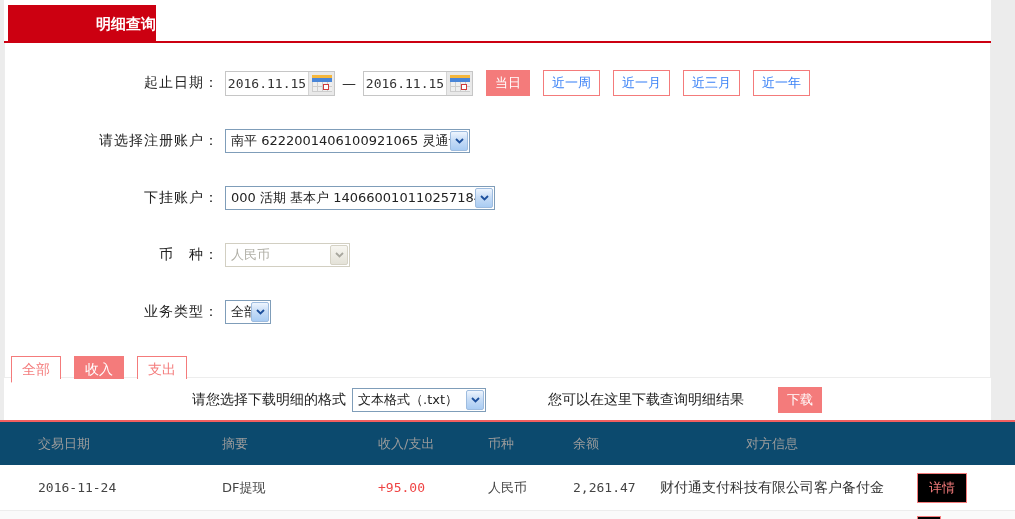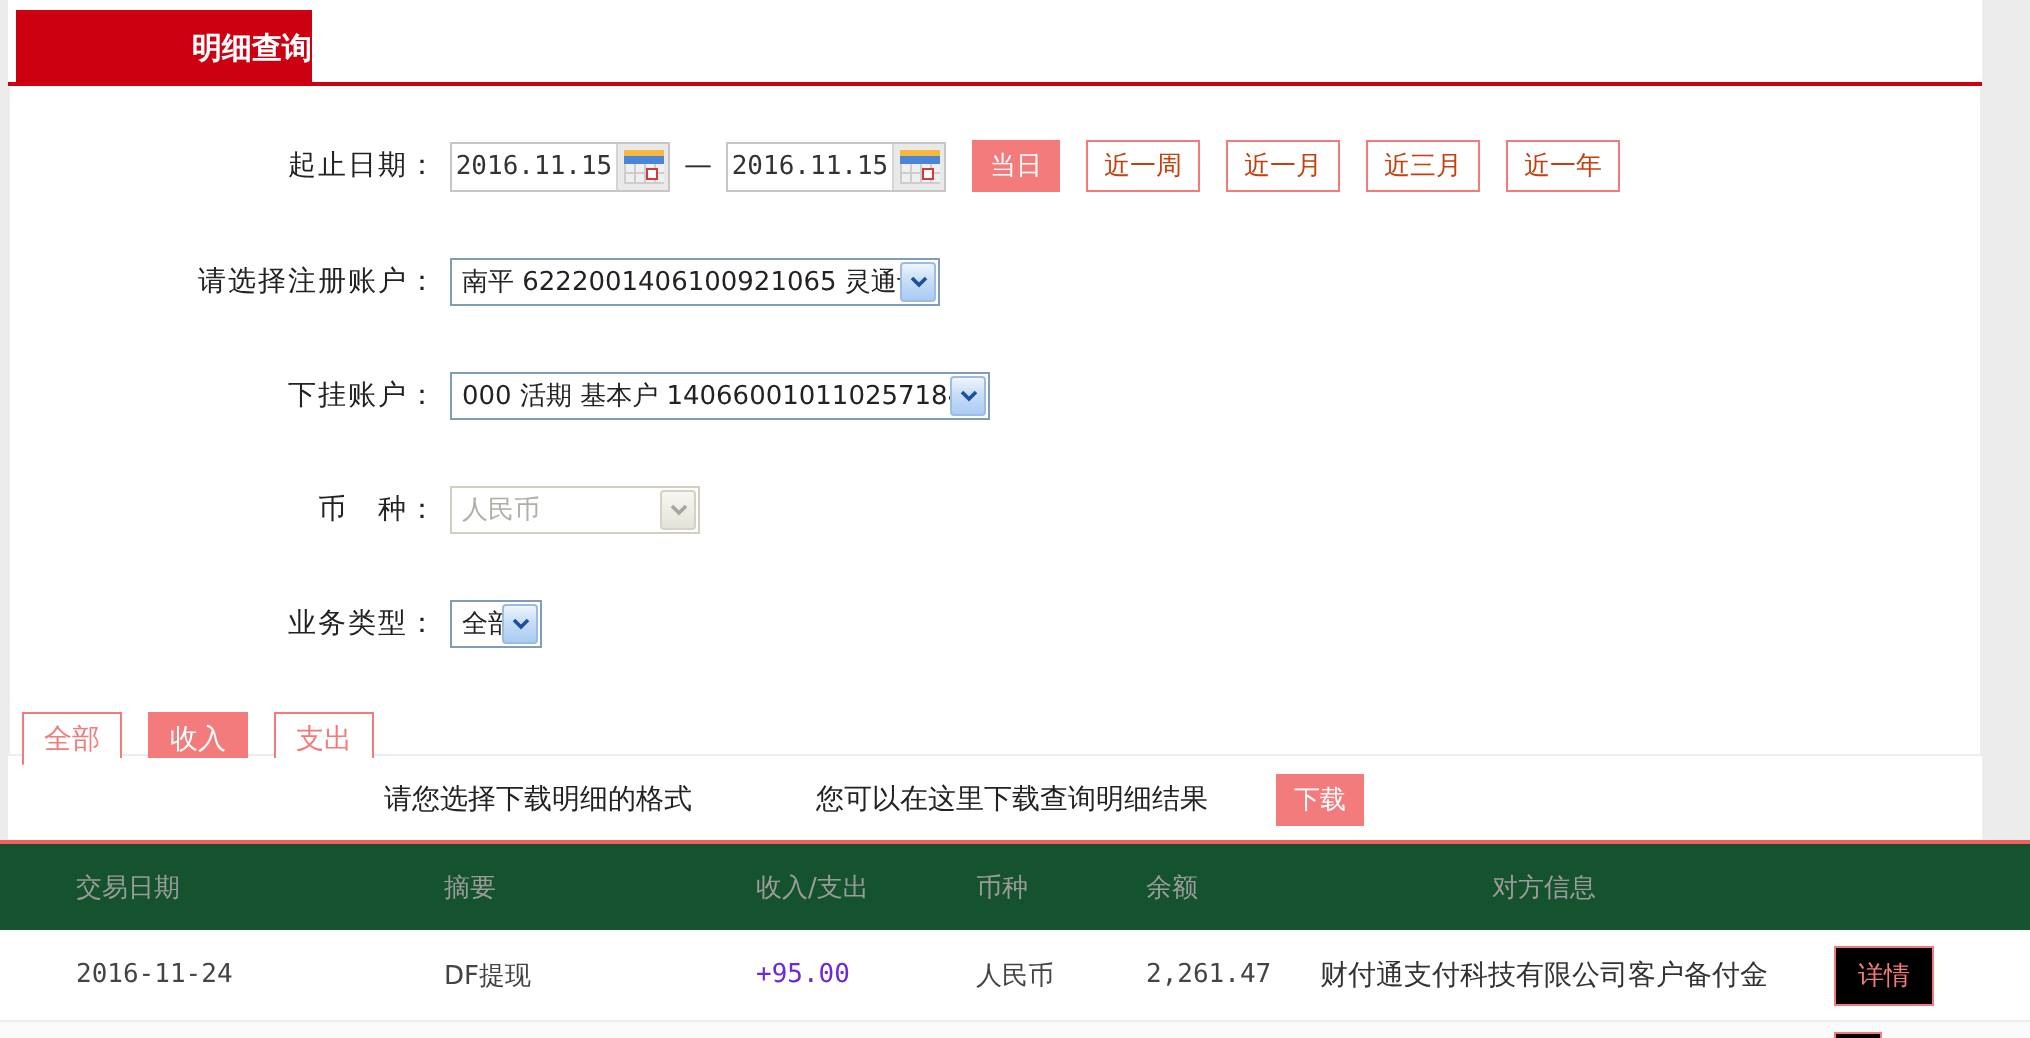--- a/index.html
+++ b/index.html
@@ -41,21 +41,21 @@
   .cal-top-y { position:absolute; top:0; left:0; right:0; height:3px; background:#f6b73c; }
   .cal-top-b { position:absolute; top:3px; left:0; right:0; height:4px; background:#4a86d8; }
   .cal-grid { position:absolute; top:7px; bottom:0; left:0; right:0; background-color:#efefef;
     background-image:repeating-linear-gradient(90deg,#cdcdcd 0 1px,transparent 1px 5px),
                      repeating-linear-gradient(0deg,#cdcdcd 0 1px,transparent 1px 5px); }
   .cal-dot { position:absolute; right:3px; bottom:2px; width:6px; height:6px; border:1px solid #d03b3b; background:#fff; }
   .dash { margin:0 7px; color:#333; }
 
   
   .qbtn { height:26px; padding:0 8px; font-size:13px; margin-left:13px; cursor:pointer;
-    border:1px solid #f47b7b; color:#c2410c; background:#fff; font-family:inherit; }
+    border:1px solid #f47b7b; color:#3b82f6; background:#fff; font-family:inherit; }
   .qbtn.active { background:#f47b7b; color:#fff; }
 
   
   .xsel { display:inline-flex; align-items:center; height:24px; border:1px solid #7f9db9;
     background:#fff; font-size:13px; padding-left:5px; margin-left:6px; cursor:pointer; }
   .xsel .val { white-space:nowrap; overflow:hidden; color:#222; }
   .xsel .arr { margin-left:auto; width:18px; height:20px; margin-right:1px; flex-shrink:0;
     border:1px solid #9ebcdf; border-radius:2px;
     background:linear-gradient(180deg,#eef5fe 0%,#c8ddf6 45%,#a9ccf3 100%);
     display:flex; align-items:center; justify-content:center; }
@@ -80,25 +80,25 @@
   .dl-label { margin-left:188px; color:#222; }
   .dl-hint { margin-left:62px; color:#222; }
   .dl-btn { margin-left:34px; width:44px; height:26px; border:none; cursor:pointer;
     background:#f47b7b; color:#fff; font-size:13px; font-family:inherit; }
 
   
   .table-area { position:absolute; left:0; right:0; top:420px; }
   .pink-line { height:2px; background:#f25f5f; }
   .trow { display:grid; grid-template-columns:184px 156px 110px 85px 87px 1fr 80px;
     padding:0 18px 0 38px; align-items:center; }
-  .thead { background:#14532d; color:#9b9b9b; font-size:13px; height:43px; }
+  .thead { background:#0c4a6e; color:#9b9b9b; font-size:13px; height:43px; }
   .th-counterparty { padding-left:86px; }
   .tbody-row { background:#fff; height:46px; font-size:13px; color:#444; border-bottom:1px solid #ededed; }
   .mono { font-family:"DejaVu Sans Mono","Liberation Mono",monospace; }
-  .amount { color:#6d28d9; }
+  .amount { color:#ef4444; }
   .c-counterparty { font-size:14px; color:#333; }
   .detail-btn { border:1px solid #f47b7b; color:#f47b7b; background:#000000; cursor:pointer;
     font-size:13px; padding:5px 11px; font-family:Liberation Serif, serif; justify-self:start; }
   .partial-row { background:#fafafa; height:20px; align-items:start; }
   .partial-row .detail-btn { margin-top:5px; height:30px; }
 </style>
 </head>
 <body>
 
 <div id="page">
@@ -198,20 +198,28 @@
       <button class="fbtn">支出</button>
     </div>
 
     <div class="frow query-row">
       <button class="query-btn">查询</button>
     </div>
   </div>
 
   <div class="dl-area">
     <span class="dl-label">请您选择下载明细的格式</span>
+    <div class="xsel w134">
+      <span class="val">文本格式（.txt）</span>
+      <span class="arr">
+        <svg width="9" height="6" viewBox="0 0 9 6">
+            <path d="M1 1 L4.5 4.5 L8 1" fill="none" stroke="#1c4f9c" stroke-width="1.8"></path>
+          </svg>
+      </span>
+    </div>
     <span class="dl-hint">您可以在这里下载查询明细结果</span>
     <button class="dl-btn">下载</button>
   </div>
 
   <div class="table-area">
     <div class="pink-line"></div>
     <div class="trow thead">
       <div>交易日期</div>
       <div>摘要</div>
       <div>收入/支出</div>

